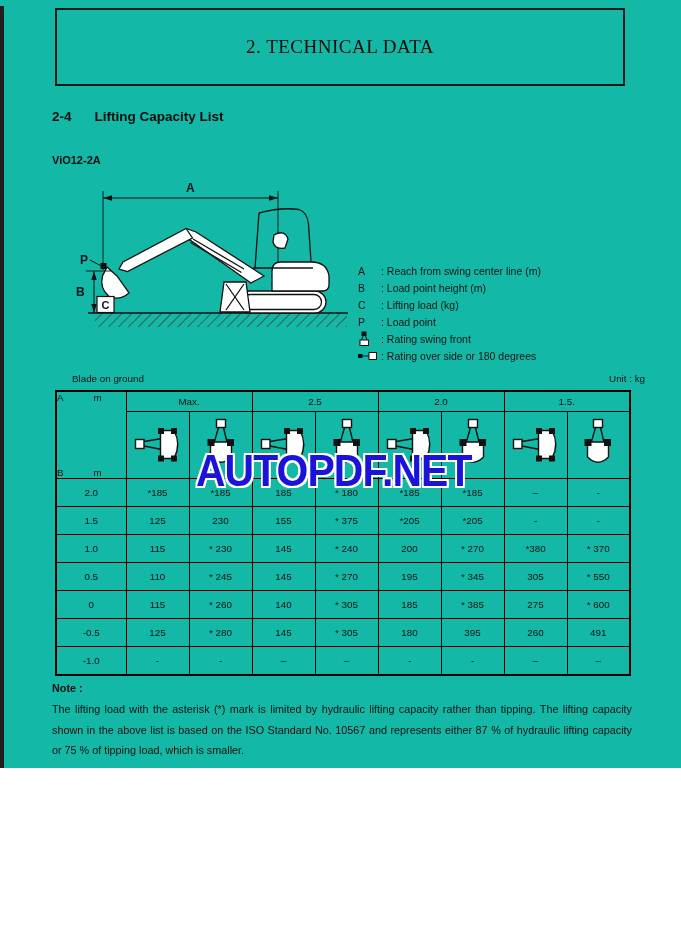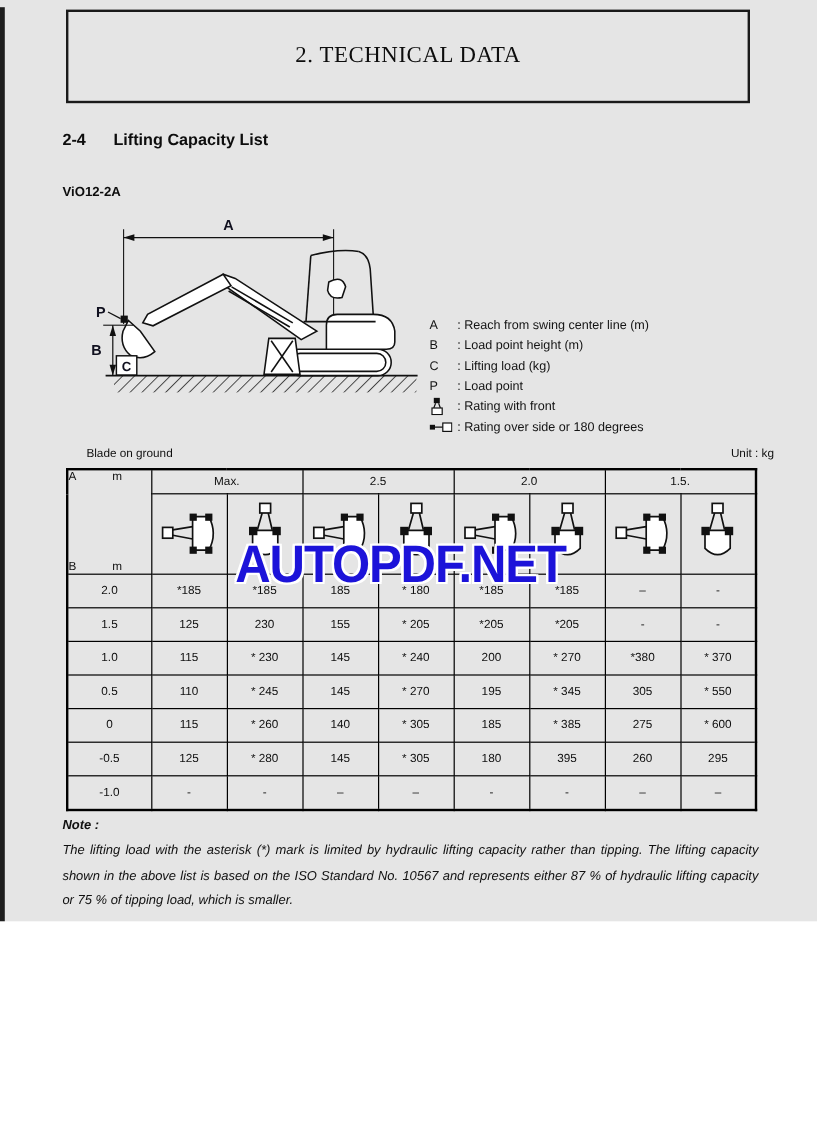--- a/index.html
+++ b/index.html
@@ -1,17 +1,17 @@
 <!DOCTYPE html>
 <html><head>
 <meta charset="utf-8">
 <style>
   html,body{margin:0;padding:0;background:#fff;}
   .page{
-    position:relative;width:681px;height:768px;background:#e5e5e5;
+    position:relative;width:681px;height:768px;background:#14b8a6;
     font-family:"Liberation Sans",sans-serif;color:#111;overflow:hidden;
   }
   .edge-bar{position:absolute;left:0;top:6px;width:4px;height:938px;background:#1e1e1e;}
   
   .title-box{position:absolute;left:55px;top:8px;width:566px;height:74px;border:2px solid #1a1a1a;
     display:flex;align-items:center;justify-content:center;}
   .title-box .title{font-family:"Liberation Serif",serif;font-size:19px;letter-spacing:.5px;color:#0d0d0d;}
   .section-heading{position:absolute;left:52px;top:109px;font-size:13.5px;font-weight:bold;color:#0d0d0d;}
   .section-heading .num{margin-right:23px;}
   .model{position:absolute;left:52px;top:154px;font-size:11px;font-weight:bold;color:#0d0d0d;}
@@ -41,21 +41,21 @@
   .tbl-icon{display:block;margin:0 auto;}
   
   .watermark{
     position:absolute;left:196px;top:446px;z-index:5;
     font-size:44px;font-weight:bold;letter-spacing:-1px;color:#1c13d9;
     transform:scaleX(0.93);transform-origin:left top;white-space:nowrap;
     text-shadow:-2px 0 0 #fff,2px 0 0 #fff,0 -2px 0 #fff,0 2px 0 #fff,
       -2px -2px 0 #fff,2px 2px 0 #fff,-2px 2px 0 #fff,2px -2px 0 #fff;
   }
   
-  .note{position:absolute;left:52px;top:682px;width:580px;font-style:italic;font-size:10.8px;color:#101010;}
+  .note{position:absolute;left:52px;top:682px;width:580px;font-size:10.8px;color:#101010;}
   .note .note-label{font-weight:bold;margin-bottom:5px;}
   .note .note-body{line-height:20.5px;text-align:justify;}
   
   .footer{position:absolute;left:0;top:898px;width:681px;text-align:center;font-size:10px;color:#101010;}
 </style>
 </head>
 <body>
 
 <svg width="0" height="0" style="position:absolute" aria-hidden="true">
   <defs>
@@ -175,21 +175,21 @@
     <div class="item">
       <span class="sym">P</span>
       <span>: Load point</span>
     </div>
     <div class="item">
       <span class="sym">
         <svg width="13" height="15" viewBox="0 0 13 15">
             <use href="#mini-front"></use>
           </svg>
       </span>
-      <span>: Rating with front</span>
+      <span>: Rating swing front</span>
     </div>
     <div class="item">
       <span class="sym">
         <svg width="19" height="10" viewBox="0 0 19 10">
             <use href="#mini-side"></use>
           </svg>
       </span>
       <span>: Rating over side or 180 degrees</span>
     </div>
   </div>
@@ -274,21 +274,21 @@
       <td>*185</td>
       <td>*185</td>
       <td>–</td>
       <td>-</td>
     </tr>
     <tr class="drow">
       <td>1.5</td>
       <td>125</td>
       <td>230</td>
       <td>155</td>
-      <td>* 205</td>
+      <td>* 375</td>
       <td>*205</td>
       <td>*205</td>
       <td>-</td>
       <td>-</td>
     </tr>
     <tr class="drow">
       <td>1.0</td>
       <td>115</td>
       <td>* 230</td>
       <td>145</td>
@@ -322,21 +322,21 @@
     </tr>
     <tr class="drow">
       <td>-0.5</td>
       <td>125</td>
       <td>* 280</td>
       <td>145</td>
       <td>* 305</td>
       <td>180</td>
       <td>395</td>
       <td>260</td>
-      <td>295</td>
+      <td>491</td>
     </tr>
     <tr class="drow">
       <td>-1.0</td>
       <td>-</td>
       <td>-</td>
       <td>–</td>
       <td>–</td>
       <td>-</td>
       <td>-</td>
       <td>–</td>

